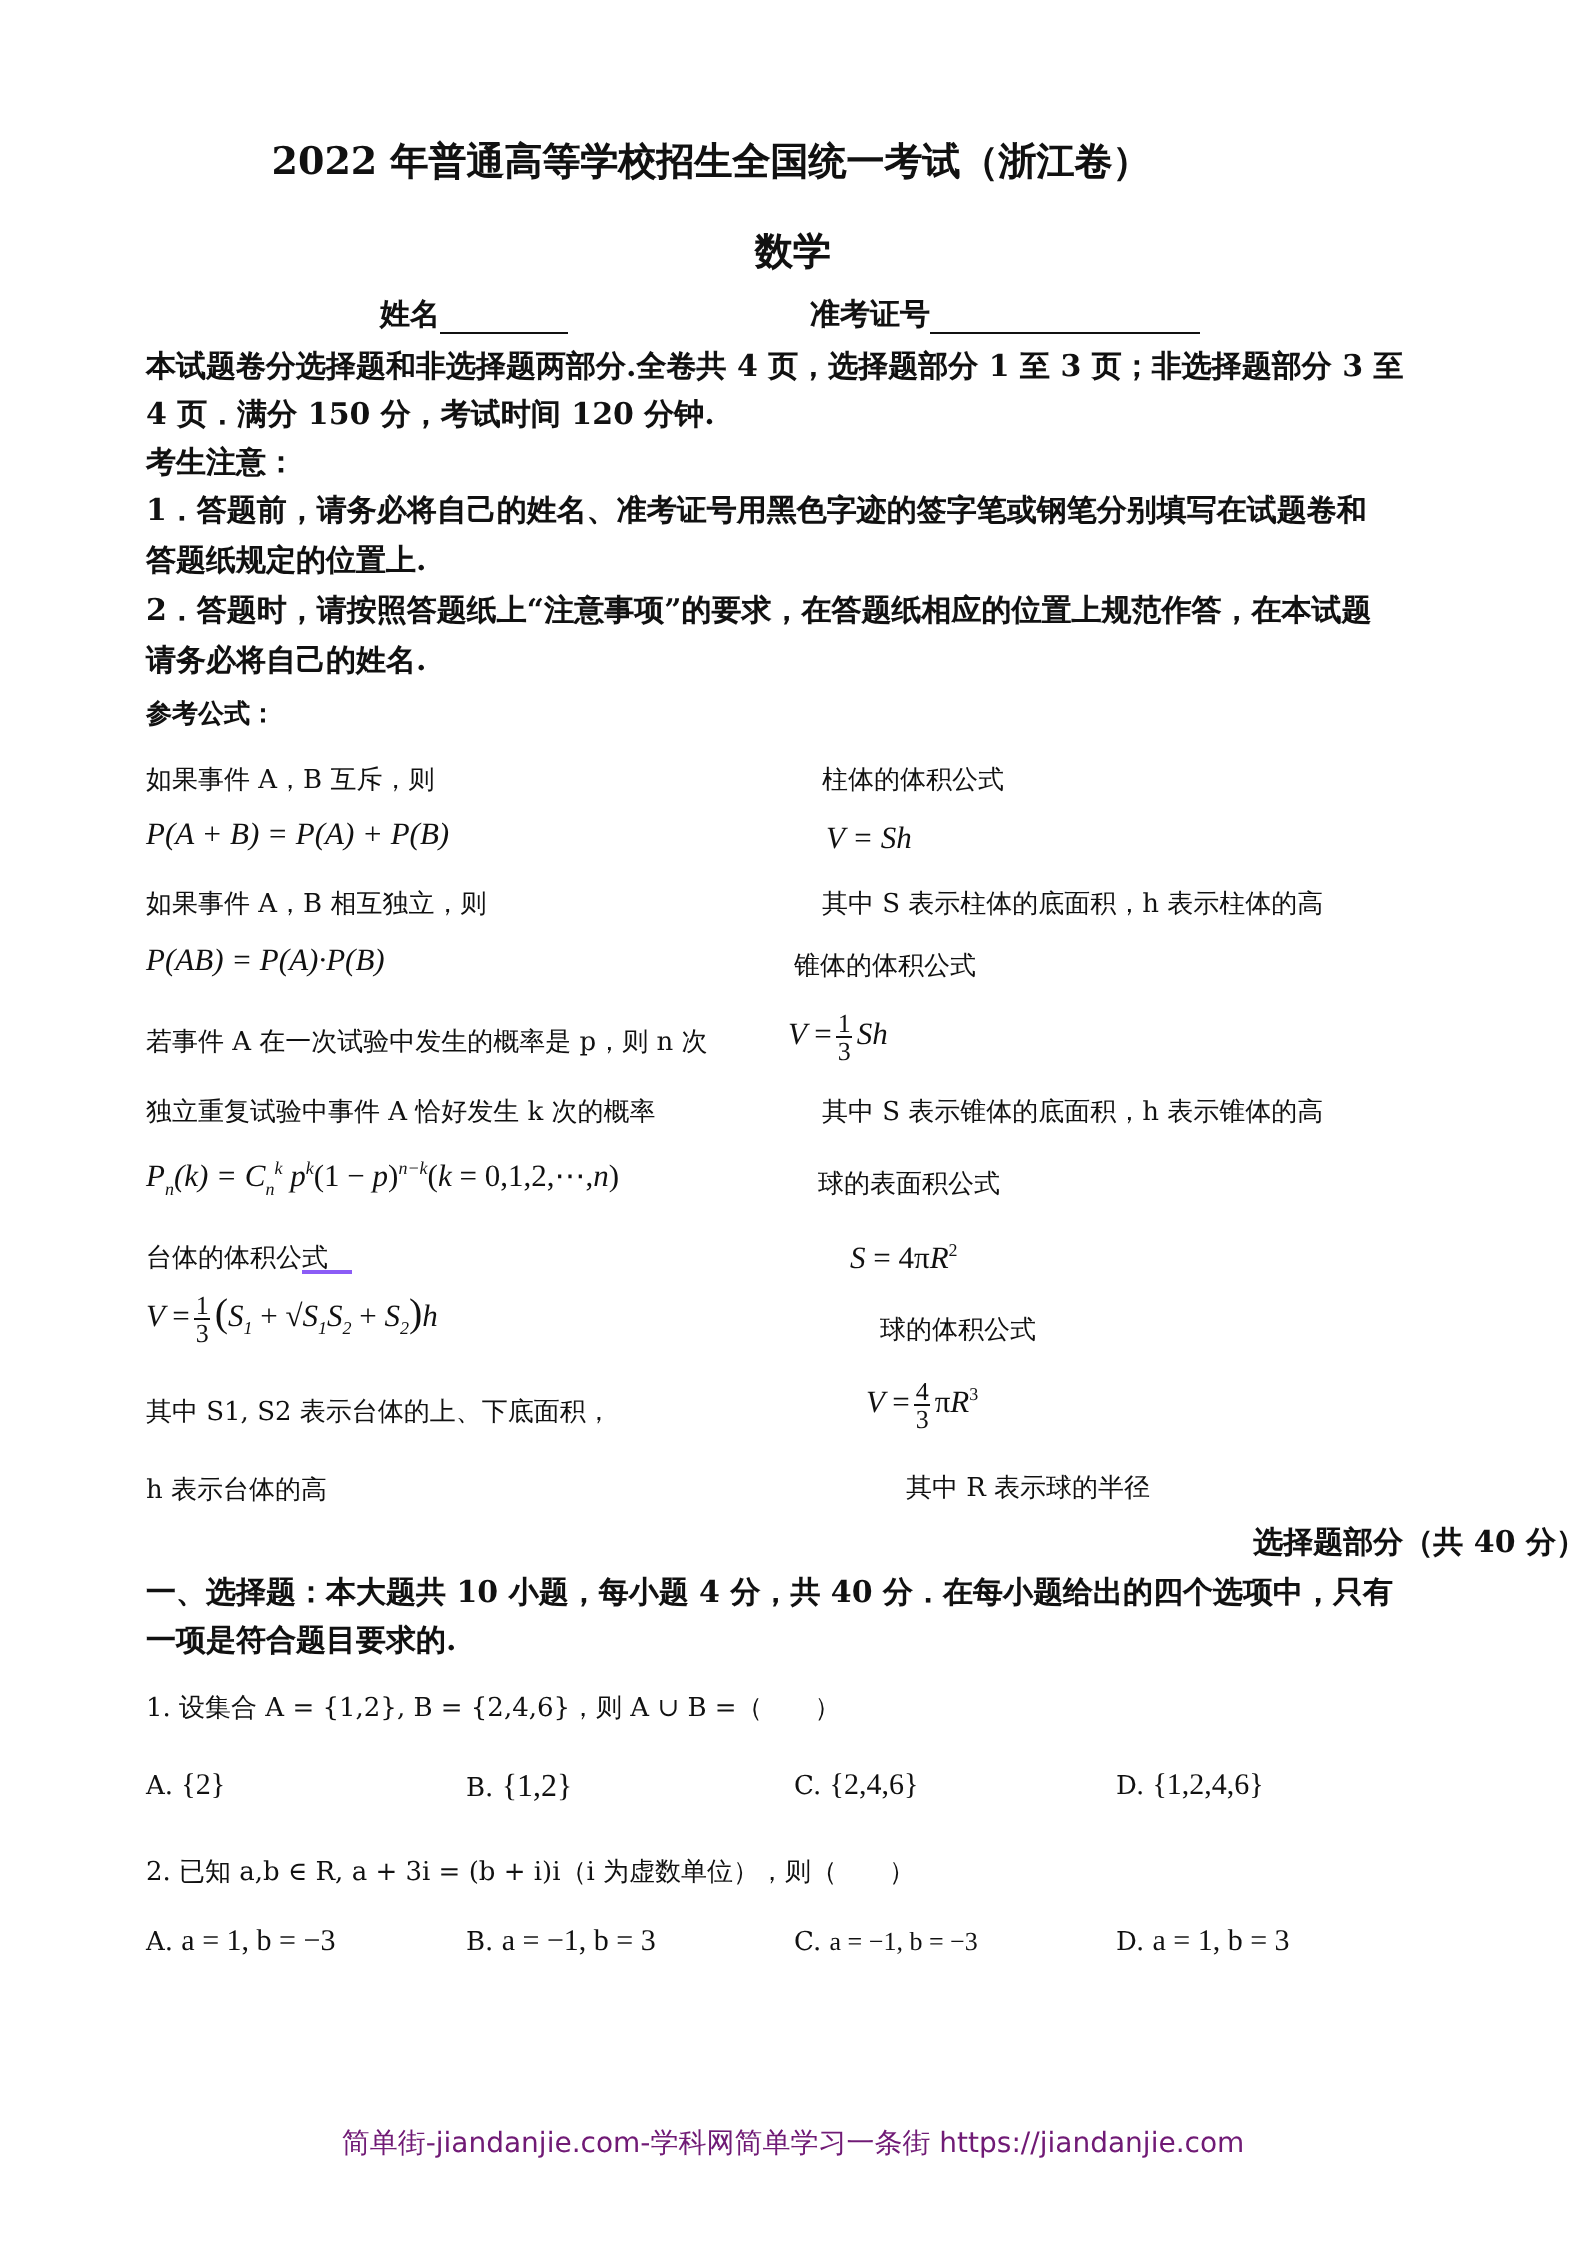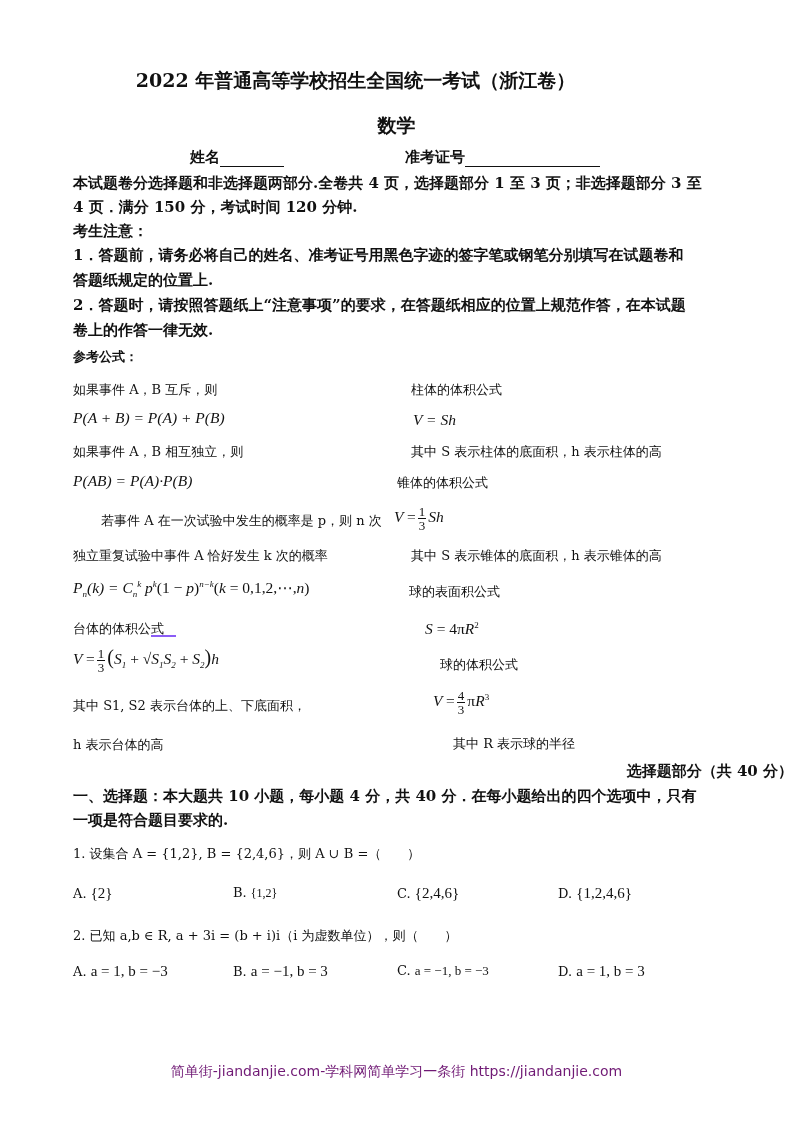--- a/index.html
+++ b/index.html
@@ -39,29 +39,29 @@
     <span>准考证号</span><span class="line" style="width:135px;height:14px;"></span>
   </div>
 
   <div class="abs body-b" style="top:174px;">本试题卷分选择题和非选择题两部分.全卷共 4 页，选择题部分 1 至 3 页；非选择题部分 3 至</div>
   <div class="abs body-b" style="top:198px;">4 页．满分 150 分，考试时间 120 分钟.</div>
 
   <div class="abs body-b" style="top:222px;">考生注意：</div>
   <div class="abs body-b" style="top:246px;">1．答题前，请务必将自己的姓名、准考证号用黑色字迹的签字笔或钢笔分别填写在试题卷和</div>
   <div class="abs body-b" style="top:271px;">答题纸规定的位置上.</div>
   <div class="abs body-b" style="top:296px;">2．答题时，请按照答题纸上“注意事项”的要求，在答题纸相应的位置上规范作答，在本试题</div>
-  <div class="abs body-b" style="top:321px;">卷上的作答一律无效.</div>
+  <div class="abs body-b" style="top:321px;">请务必将自己的姓名.</div>
 
   <div class="abs small" style="left:73px; top:348px; font-weight:bold;">参考公式：</div>
 
   <div class="abs small" style="left:73px; top:381px;">如果事件 A，B 互斥，则</div>
   <div class="abs formula" style="left:73px; top:409px;">P(A + B) = P(A) + P(B)</div>
   <div class="abs small" style="left:73px; top:443px;">如果事件 A，B 相互独立，则</div>
   <div class="abs formula" style="left:73px; top:472px;">P(AB) = P(A)·P(B)</div>
-  <div class="abs small" style="left:73px; top:512px;margin-left:28px;">若事件 A 在一次试验中发生的概率是 p，则 n 次</div>
+  <div class="abs small" style="left:73px; top:512px;">若事件 A 在一次试验中发生的概率是 p，则 n 次</div>
   <div class="abs small" style="left:73px; top:547px;">独立重复试验中事件 A 恰好发生 k 次的概率</div>
   <div class="abs formula" style="left:73px; top:579px;">
     P<sub>n</sub>(k) = C<sub>n</sub><sup>k</sup> p<sup>k</sup><span class="up">(1 − </span>p<span class="up">)</span><sup>n−k</sup><span class="up">(</span>k <span class="up">= 0,1,2,⋯,</span>n<span class="up">)</span>
   </div>
   <div class="abs small" style="left:73px; top:620px;">台体的体积公式</div>
   <div class="abs formula" style="left:73px; top:646px;">
     V <span class="up">=</span><span class="frac"><span class="num">1</span><span>3</span></span><span class="up" style="font-size:20px;">(</span>S<sub>1</sub> <span class="up">+ √</span><span class="sqrt">S<sub>1</sub>S<sub>2</sub></span> <span class="up">+</span> S<sub>2</sub><span class="up" style="font-size:20px;">)</span>h
   </div>
   <div class="abs small" style="left:73px; top:697px;">其中 S1, S2 表示台体的上、下底面积，</div>
   <div class="abs small" style="left:73px; top:736px;">h 表示台体的高</div>
@@ -91,21 +91,21 @@
   <div class="abs small" style="left:73px; top:845px;">
     <span>1.</span>
     <span>设集合 A = {1,2}, B = {2,4,6}，则 A ∪ B =（　　）</span>
   </div>
   <div class="abs opt" style="left:73px; top:885px;">
     <span>A.</span>
     <span class="math">{2}</span>
   </div>
   <div class="abs opt" style="left:233px; top:885px;">
     <span>B.</span>
-    <span class="math" style="font-size:12px;">{1,2}</span>
+    <span class="math" style="font-size:16px;">{1,2}</span>
   </div>
   <div class="abs opt" style="left:397px; top:885px;">
     <span>C.</span>
     <span class="math">{2,4,6}</span>
   </div>
   <div class="abs opt" style="left:558px; top:885px;">
     <span>D.</span>
     <span class="math">{1,2,4,6}</span>
   </div>
 

